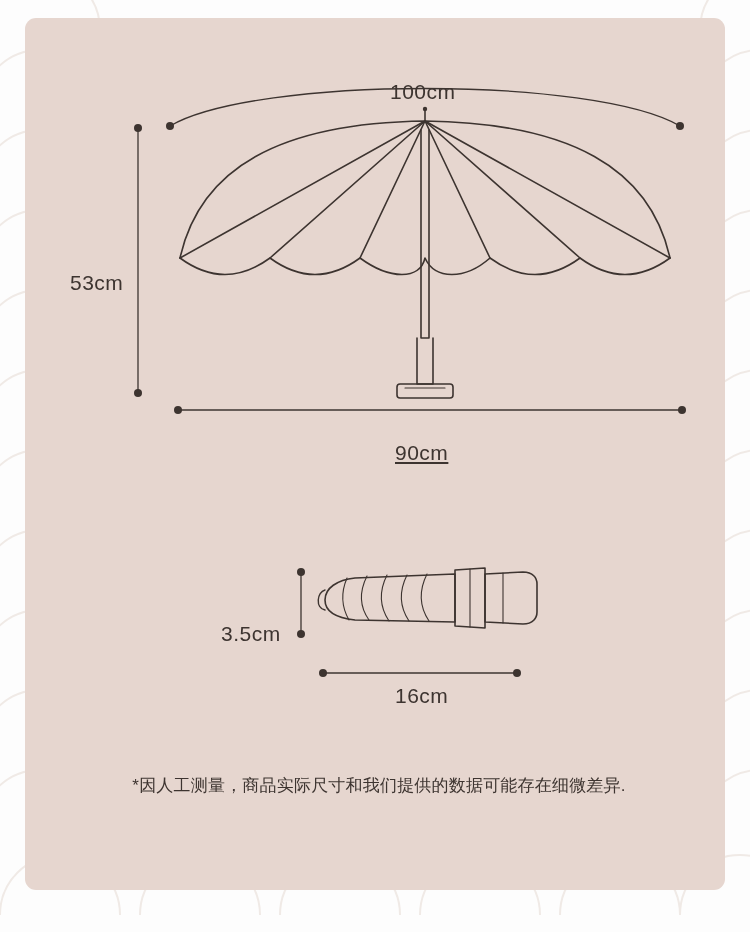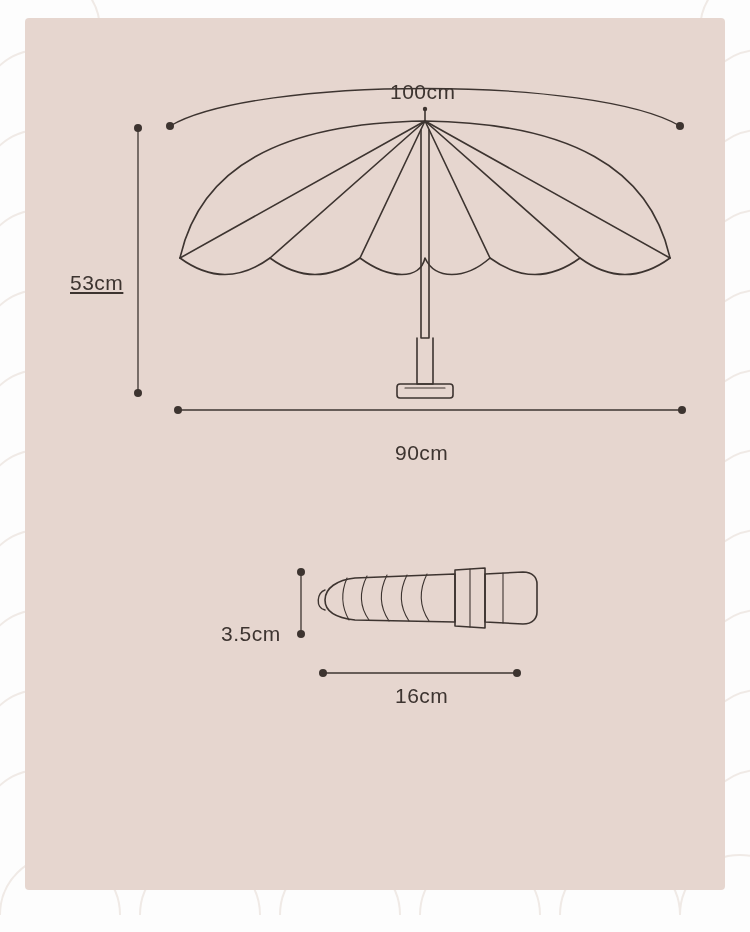--- a/index.html
+++ b/index.html
@@ -31,43 +31,43 @@
   }
 
   
   #card {
     position: absolute;
     left: 25px;
     top: 18px;
     width: 700px;
     height: 872px;
     background: #e6d6cf;
-    border-radius: 4px;
+    border-radius: 11px;
   }
 
   #diagram-svg {
     position: absolute;
     left: 0;
     top: 0;
     width: 700px;
     height: 872px;
   }
 
   .dim-label {
     position: absolute;
     color: #3d3430;
     font-size: 21px;
     letter-spacing: 0.5px;
     white-space: nowrap;
     font-family: "Liberation Sans", sans-serif;
   }
 
   #label-top-width   { left: 365px; top: 62px; }
-  #label-left-height { left: 45px;  top: 253px; text-decoration: underline; }
-  #label-bottom-width{ left: 370px; top: 423px; }
+  #label-left-height { left: 45px;  top: 253px; }
+  #label-bottom-width{ left: 370px; top: 423px; text-decoration: underline; }
   #label-fold-height { left: 196px; top: 604px; }
   #label-fold-width  { left: 370px; top: 666px; }
 
   #note {
     position: absolute;
     left: 74px;
     top: 756px;
     width: 560px;
     text-align: center;
     color: #3d3430;
@@ -211,15 +211,16 @@
     <div class="dim-label" id="label-top-width">100cm</div>
 
     <div class="dim-label" id="label-left-height">53cm</div>
 
     <div class="dim-label" id="label-bottom-width">90cm</div>
 
     <div class="dim-label" id="label-fold-height">3.5cm</div>
 
     <div class="dim-label" id="label-fold-width">16cm</div>
 
+    <div id="note">*因人工测量，商品实际尺寸和我们提供的数据可能存在细微差异.</div>
 
   </div>
 </div>
 
 </body></html>

